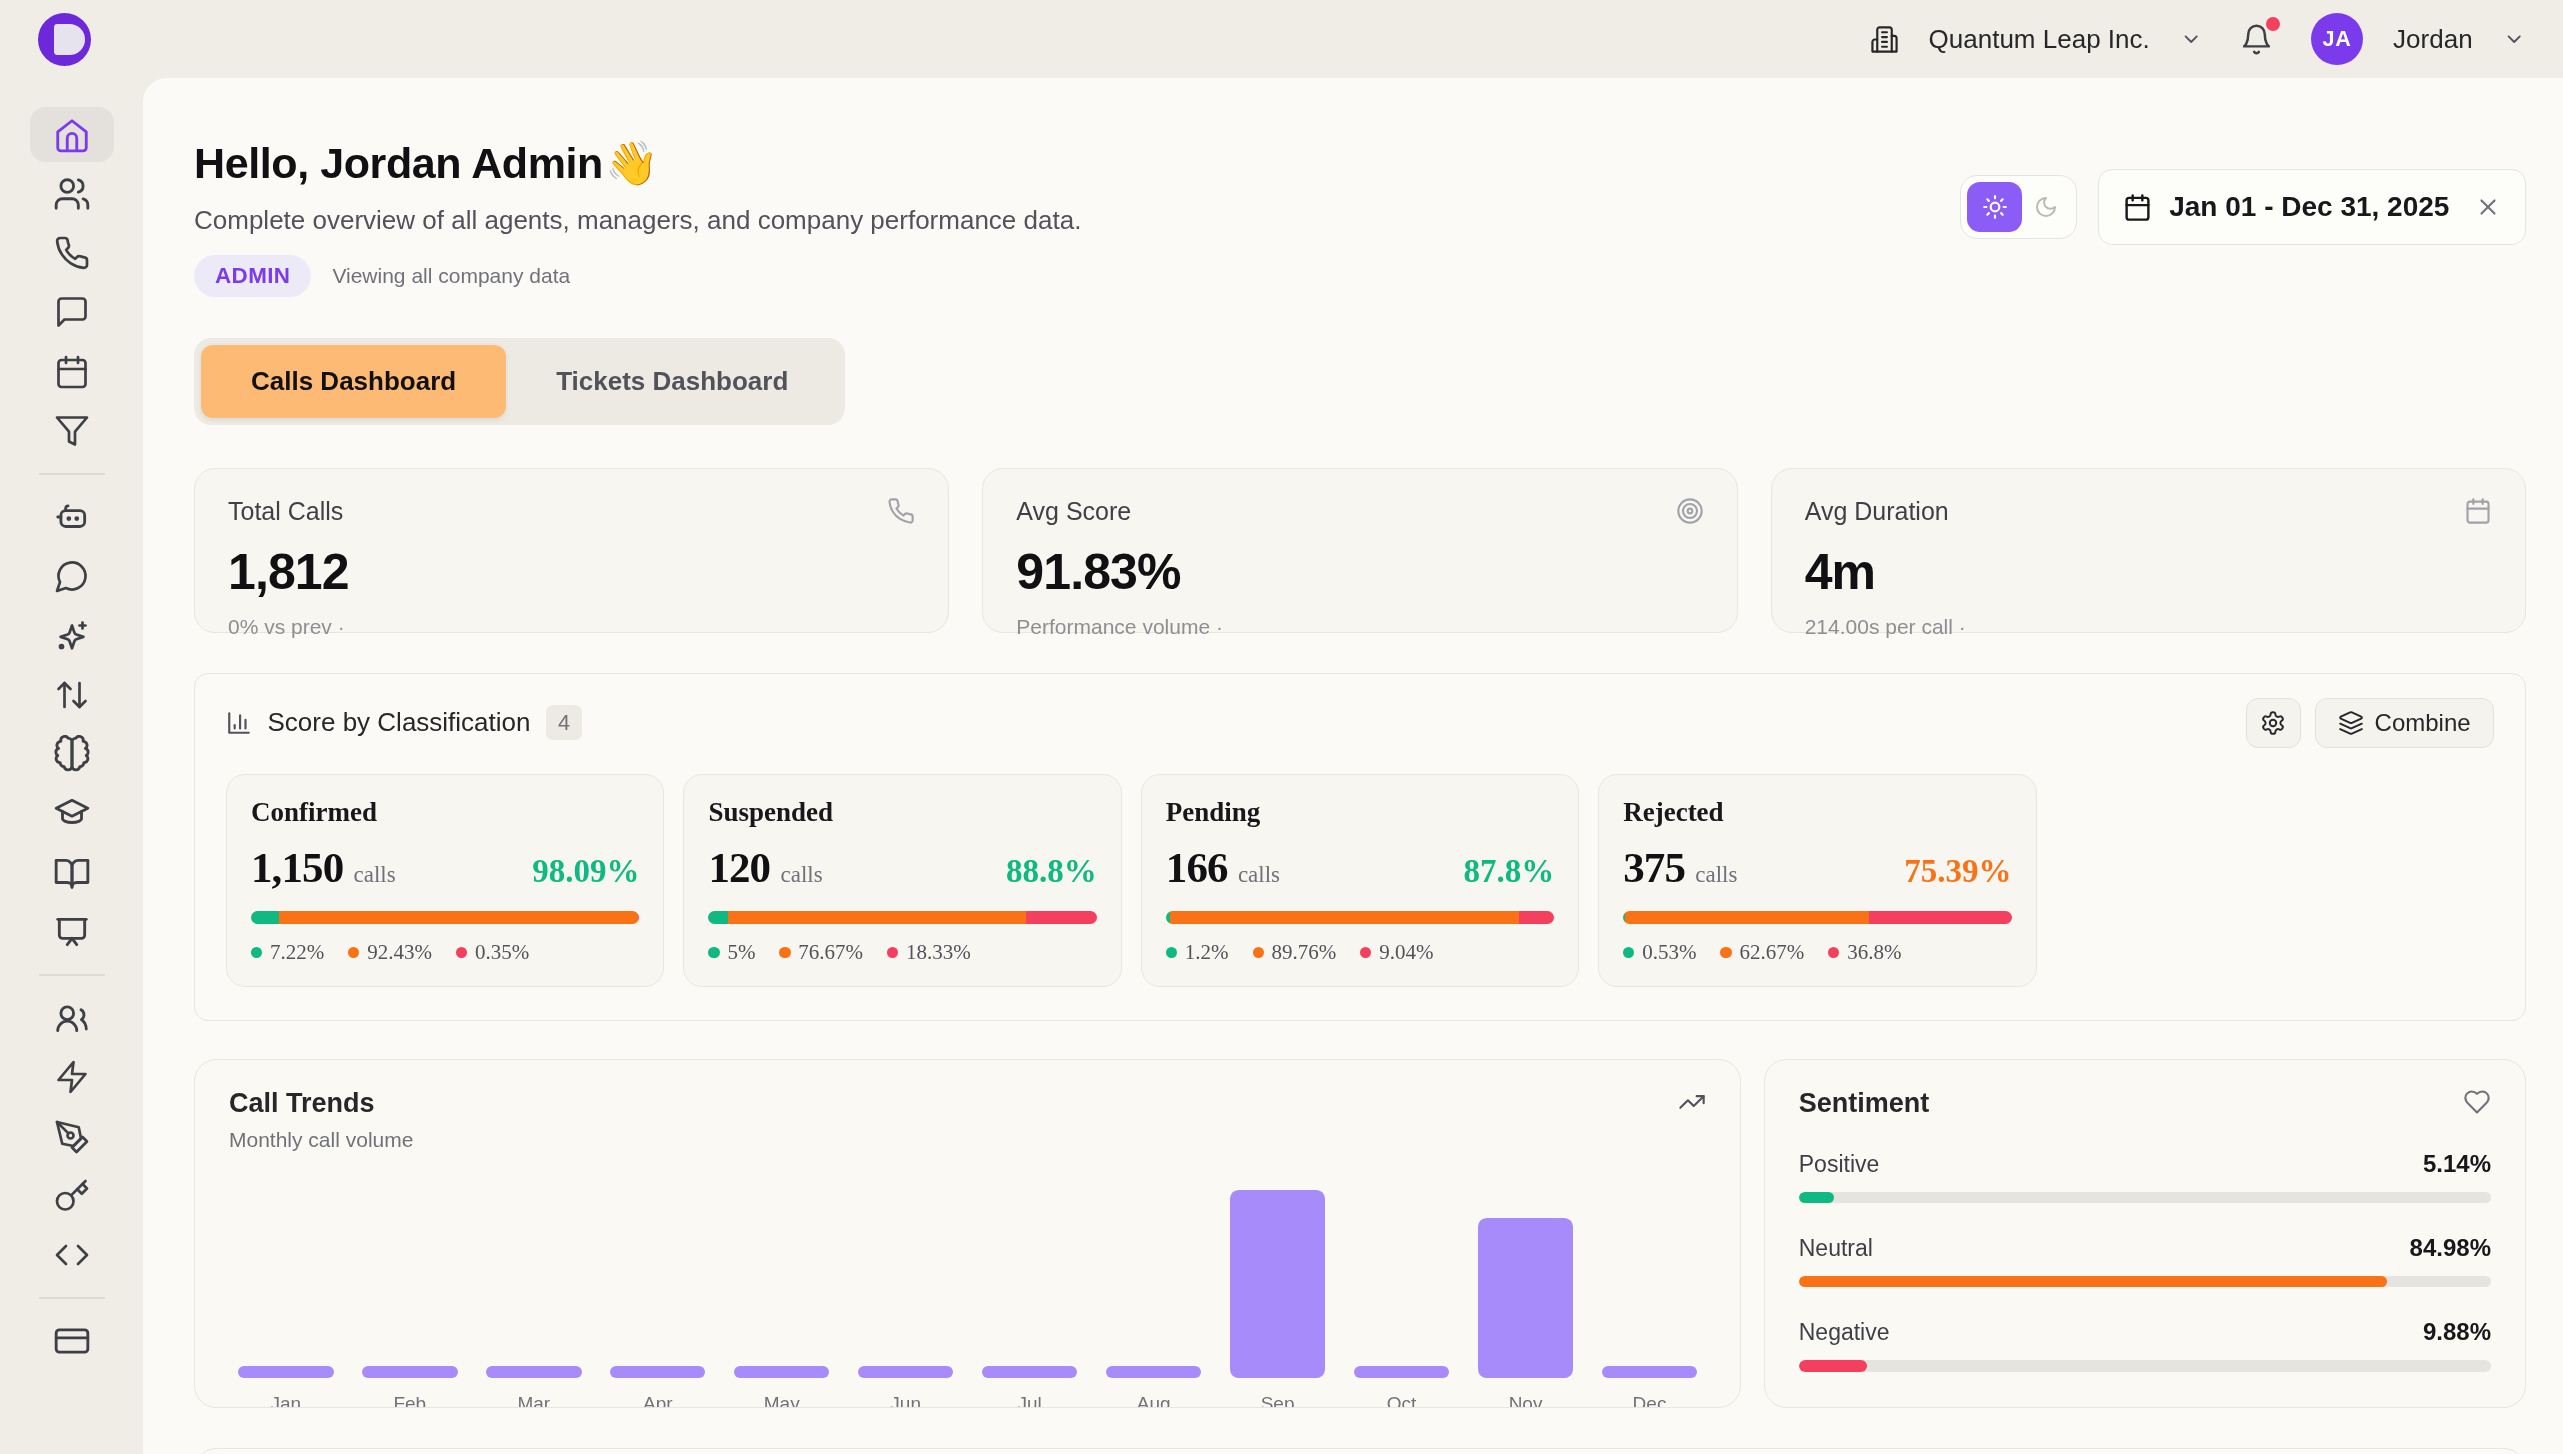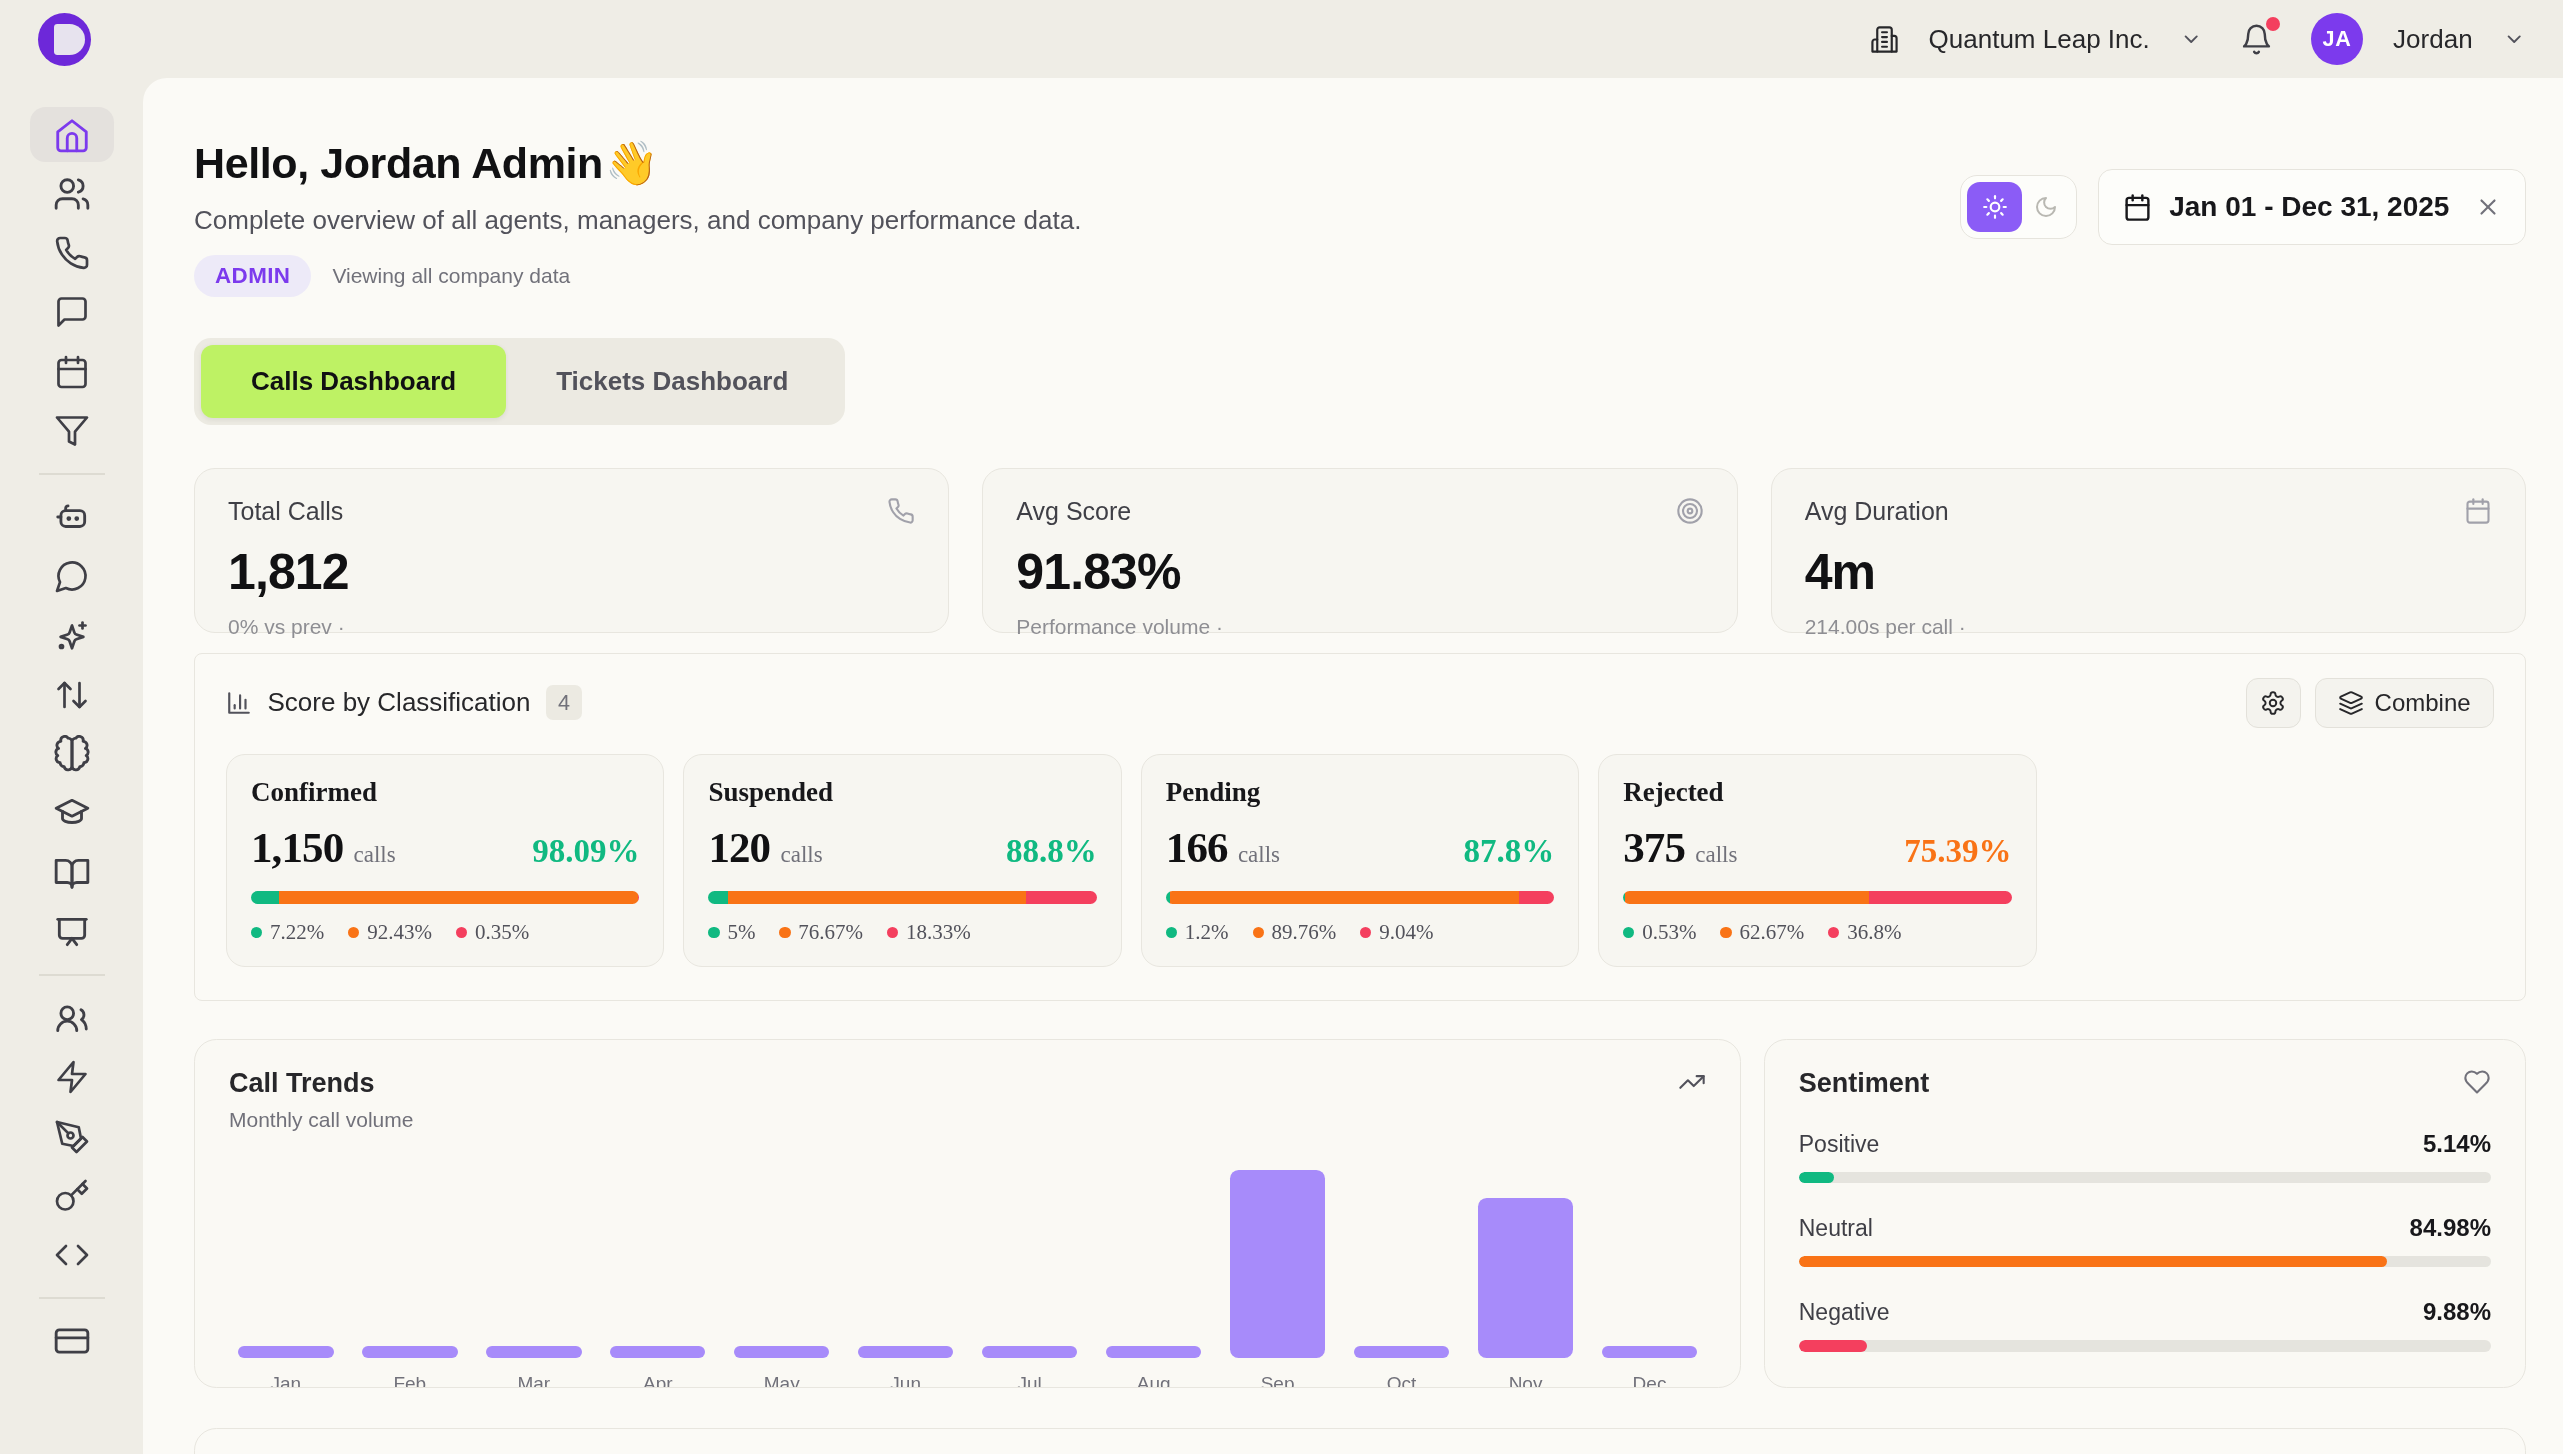--- a/index.html
+++ b/index.html
@@ -37,34 +37,34 @@
   .toggle { display:flex; align-items:center; background:#fdfdfa; border:1.7px solid #e6e4dd; border-radius:17px; padding:6px; }
   .toggle .sun-btn { width:55px; height:50px; background:#8b5cf6; border:none; border-radius:13px; display:flex; align-items:center; justify-content:center; color:#fff; cursor:pointer; }
   .toggle .moon-btn { width:48px; height:50px; background:none; border:none; display:flex; align-items:center; justify-content:center; color:#b9b8b2; cursor:pointer; }
   .datepicker { display:flex; align-items:center; gap:17px; background:#fdfdfa; border:1.7px solid #e6e4dd; border-radius:14px; height:76px; padding:0 24px; cursor:pointer; }
   .datepicker .date-text { font-size:28px; font-weight:bold; color:#18181b; }
   .dp-x { background:none; border:none; color:#71717a; cursor:pointer; margin-left:8.6px; }
 
   
   .tabs { margin-top:41px; display:inline-flex; background:#eceae2; border-radius:17px; padding:7px; }
   .tab { border:none; background:none; font-family:inherit; font-size:26px; font-weight:bold; color:#52525b; padding:21px 50px; border-radius:12px; cursor:pointer; }
-  .tab.active { background:#bef264; color:#111113; box-shadow:0 1.7px 5.2px rgba(0,0,0,0.07);text-align:right; }
+  .tab.active { background:#fdba74; color:#111113; box-shadow:0 1.7px 5.2px rgba(0,0,0,0.07);text-align:right; }
 
   
   .dotted { background-image:radial-gradient(rgba(40,40,30,0.05) 1.4px, transparent 1.4px); background-size:13px 13px; }
   .stats-grid { margin-top:43px; display:grid; grid-template-columns:repeat(3,1fr); gap:33px; }
   .stat-card { background:#f7f6f1; border:1.7px solid #e8e6df; border-radius:21px; padding:28px 33px; height:165px; }
   .stat-head { display:flex; align-items:flex-start; justify-content:space-between; }
   .stat-title { font-size:25px; color:#3f3f46; }
   .stat-icon { color:#a1a1aa; }
   .stat-value { margin-top:17px; font-size:50px; font-weight:bold; letter-spacing:-0.9px; color:#111113; }
   .stat-note { margin-top:14px; font-size:21px; color:#8e8e93; }
 
   
-  .class-section { margin-top:20px; border:1.7px solid #e8e6df; border-radius:8px; padding:24px 31px 33px; }
+  .class-section { margin-top:40px; border:1.7px solid #e8e6df; border-radius:14px; padding:24px 31px 33px; }
   .cs-head { display:flex; align-items:center; }
   .cs-title { font-size:26px; color:#27272a; margin-left:15.5px; }
   .cs-badge { margin-left:15.5px; background:#eceae2; color:#71717a; font-size:21.6px; padding:4.3px 12px; border-radius:7px; }
   .cs-actions { margin-left:auto; display:flex; gap:14px; }
   .icon-btn { height:50px; min-width:55px; background:#f4f3ee; border:1.7px solid #e3e1da; border-radius:12px; display:flex; align-items:center; justify-content:center; gap:10.3px; color:#27272a; cursor:pointer; font-family:inherit; font-size:24px; padding:0 12px; }
   .combine-btn { padding:0 22.4px; }
   .class-grid { margin-top:26px; display:grid; grid-template-columns:repeat(5,1fr); gap:19px;font-family:Liberation Serif, serif; }
   .class-card { background:#f7f6f1; border:1.7px solid #e8e6df; border-radius:19px; padding:22.4px 24px 21px; }
   .cc-title { font-size:27px; font-weight:bold; color:#18181b; }
   .cc-row { display:flex; align-items:baseline; margin-top:15.5px; }

